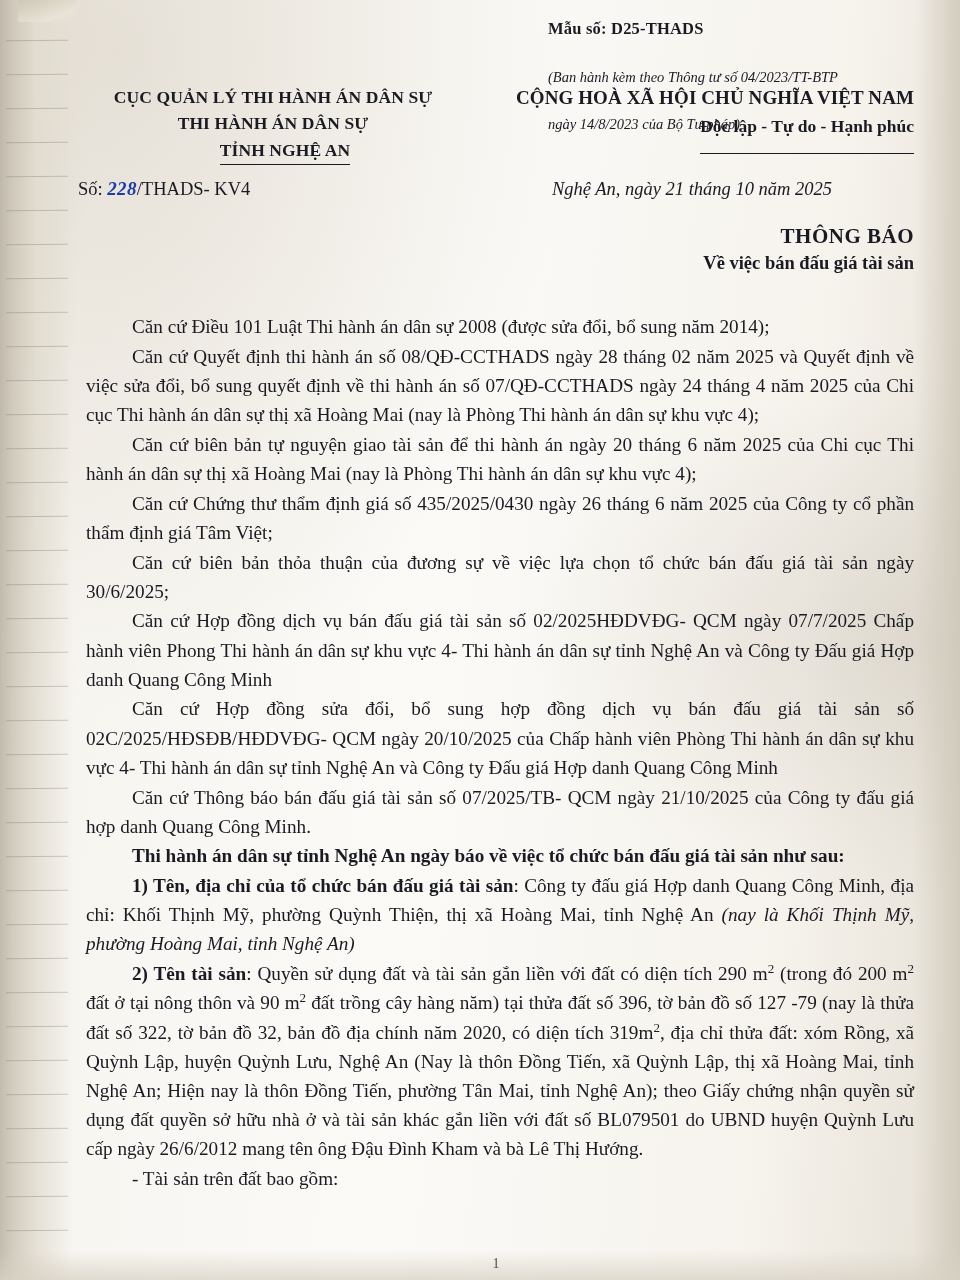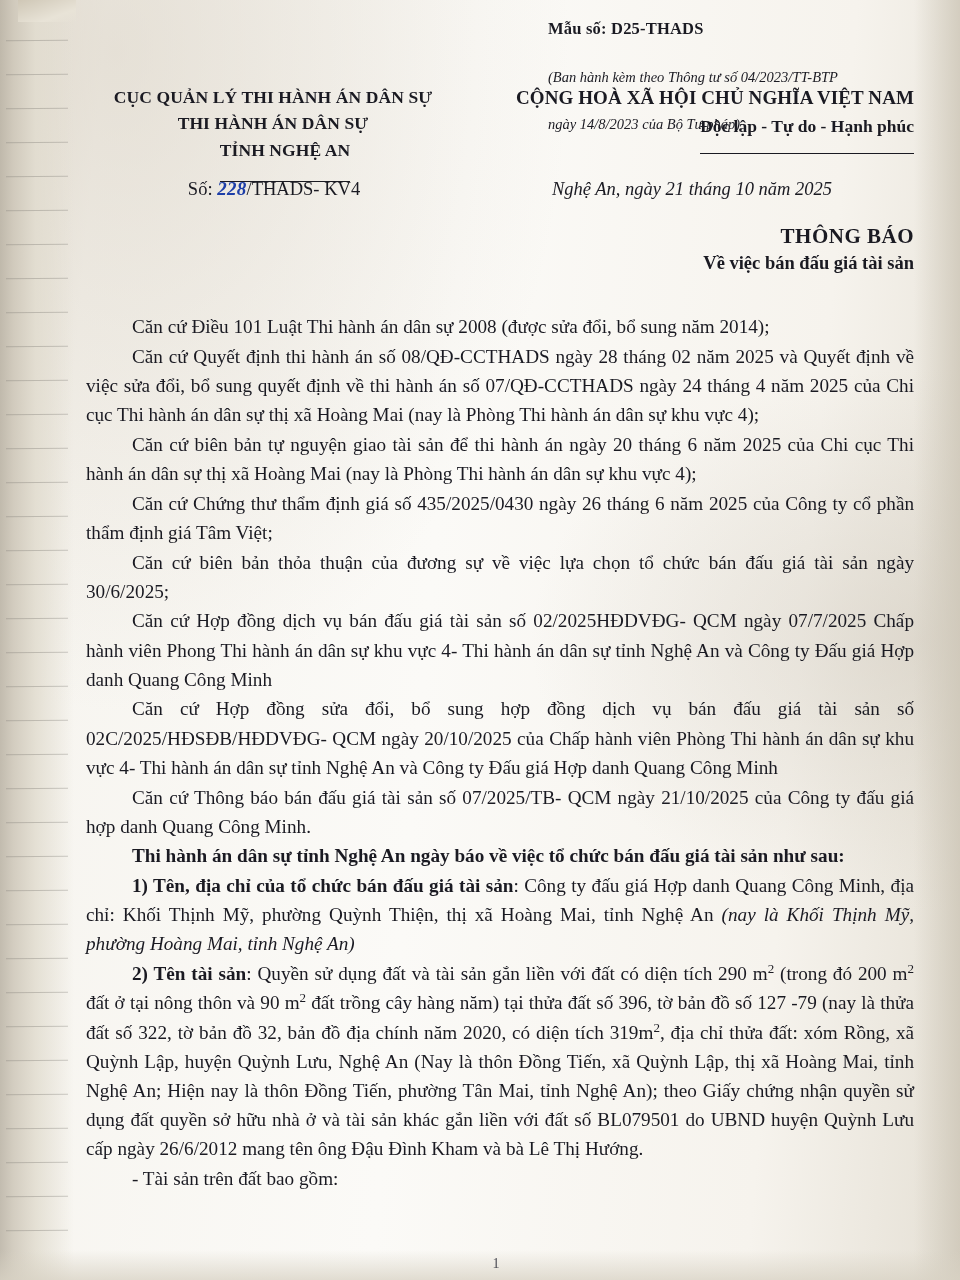--- a/index.html
+++ b/index.html
@@ -107,21 +107,21 @@
     width: 390px;
     text-align: center;
     font-weight: bold;
     font-size: 17.5px;
     line-height: 1.5;
     letter-spacing: 0.1px;
   }
   .head-left .uline {
     display: inline-block;
     border-bottom: 1.6px solid #1a1a22;
-    padding-bottom: 18px;
+    padding-bottom: 1px;
     margin-left: 24px;
   }
   .head-right {
     width: 446px;
     text-align: right;
     line-height: 1.5;
   }
   .head-right .nation {
     font-weight: bold;
     font-size: 19px;
@@ -140,21 +140,20 @@
   .numline {
     position: absolute;
     top: 178px;
     left: 0;
     width: 836px;
     display: flex;
     align-items: baseline;
   }
   .numline .so {
     width: 392px;
-    text-align: center;
     font-size: 18.5px;
   }
   .numline .so .num {
     font-family: "Liberation Serif", serif;
     font-style: italic;
     font-weight: bold;
     color: #1d3ea8;
     font-size: 19px;
     letter-spacing: 0.3px;
   }

